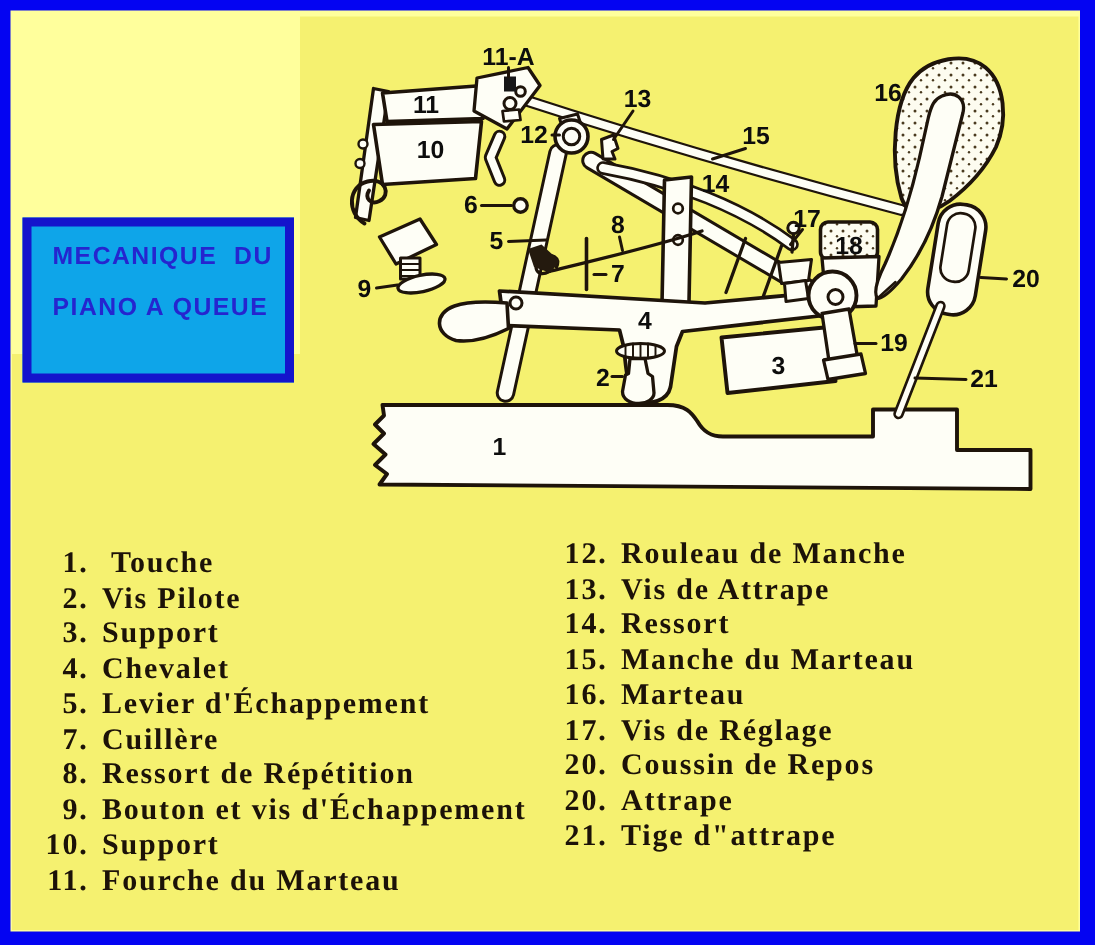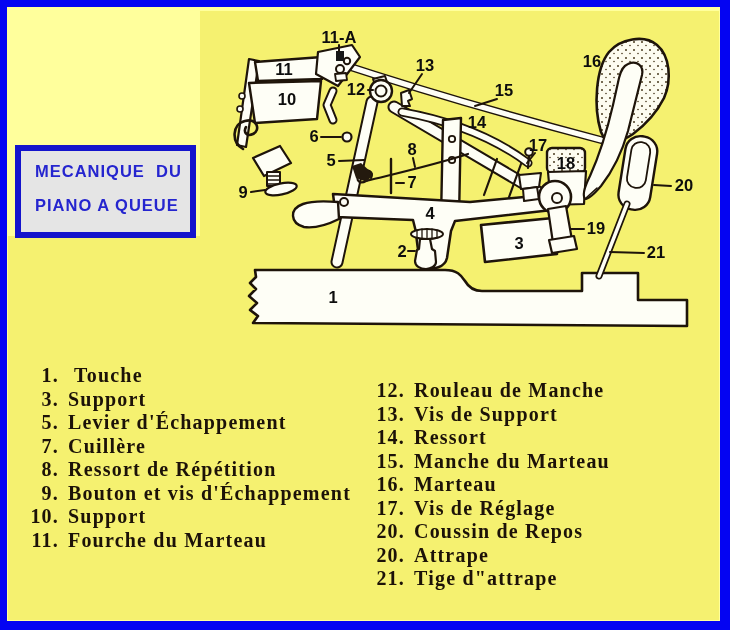--- a/index.html
+++ b/index.html
@@ -5,32 +5,32 @@
   :root{
     --border:#0404f2; --page:#ffff9c; --scan:#f5f170;
     --ink:#1e140a; --wht:#fefef6; --title:#2525cf; --titlebrd:#1414cc; --legend:#1c1208;
   }
   html,body{margin:0;padding:0;background:#fff;font-family:"Liberation Sans",sans-serif;}
   #app{position:relative;width:730px;height:630px;background:var(--border);overflow:hidden;}
   #page{position:absolute;left:7px;top:7px;right:10px;bottom:9px;background:var(--page);}
   #diagram-svg{position:absolute;left:0;top:0;}
   .lbl{font-family:"Liberation Sans",sans-serif;font-weight:bold;font-size:16.5px;fill:#0d0d0d;}
   #title-box{
-    position:absolute;left:15px;top:145px;width:181px;height:93px;box-sizing:border-box;
-    border:6px solid var(--titlebrd);background:#e5e5e5;z-index:3;
+    position:absolute;left:15px;top:145px;width:181px;height:110px;box-sizing:border-box;
+    border:6px solid var(--titlebrd);background:#0ea5e9;z-index:3;
   }
   #title-box .tline{
     white-space:pre;font-weight:bold;font-size:16.5px;letter-spacing:1px;
     color:var(--title);line-height:34px;padding-left:14px;margin-top:0;
   }
   #title-box .tline:first-child{margin-top:3px;}
   .legend-col{position:absolute;z-index:3;white-space:nowrap;color:var(--legend);
     font-family:"Liberation Serif",serif;font-weight:bold;font-size:20px;letter-spacing:1.2px;}
   #legend-left{left:30px;top:364px;}
-  #legend-right{left:376px;top:379px;}
+  #legend-right{left:376px;top:358px;}
   .lrow{line-height:23.5px;height:23.5px;}
   .lnum{display:inline-block;width:29px;text-align:right;margin-right:9px;}
   #legend-left .lrow:first-child .lname{padding-left:6px;}
 </style>
 </head>
 <body>
 
 <div id="app">
   <div id="page"></div>
 
@@ -192,31 +192,33 @@
       </g>
   </svg>
 
   <div id="title-box">
     <div class="tline">MECANIQUE  DU</div>
     <div class="tline">PIANO A QUEUE</div>
   </div>
 
   <div id="legend-left" class="legend-col">
       <div class="lrow"><span class="lnum">1.</span><span class="lname">Touche</span></div>
+      <div class="lrow"><span class="lnum">2.</span><span class="lname">Vis Pilote</span></div>
       <div class="lrow"><span class="lnum">3.</span><span class="lname">Support</span></div>
+      <div class="lrow"><span class="lnum">4.</span><span class="lname">Chevalet</span></div>
       <div class="lrow"><span class="lnum">5.</span><span class="lname">Levier d'Échappement</span></div>
       <div class="lrow"><span class="lnum">7.</span><span class="lname">Cuillère</span></div>
       <div class="lrow"><span class="lnum">8.</span><span class="lname">Ressort de Répétition</span></div>
       <div class="lrow"><span class="lnum">9.</span><span class="lname">Bouton et vis d'Échappement</span></div>
       <div class="lrow"><span class="lnum">10.</span><span class="lname">Support</span></div>
       <div class="lrow"><span class="lnum">11.</span><span class="lname">Fourche du Marteau</span></div>
     </div>
   <div id="legend-right" class="legend-col">
       <div class="lrow"><span class="lnum">12.</span><span class="lname">Rouleau de Manche</span></div>
-      <div class="lrow"><span class="lnum">13.</span><span class="lname">Vis de Support</span></div>
+      <div class="lrow"><span class="lnum">13.</span><span class="lname">Vis de Attrape</span></div>
       <div class="lrow"><span class="lnum">14.</span><span class="lname">Ressort</span></div>
       <div class="lrow"><span class="lnum">15.</span><span class="lname">Manche du Marteau</span></div>
       <div class="lrow"><span class="lnum">16.</span><span class="lname">Marteau</span></div>
       <div class="lrow"><span class="lnum">17.</span><span class="lname">Vis de Réglage</span></div>
       <div class="lrow"><span class="lnum">20.</span><span class="lname">Coussin de Repos</span></div>
       <div class="lrow"><span class="lnum">20.</span><span class="lname">Attrape</span></div>
       <div class="lrow"><span class="lnum">21.</span><span class="lname">Tige d"attrape</span></div>
     </div>
 </div>
 

